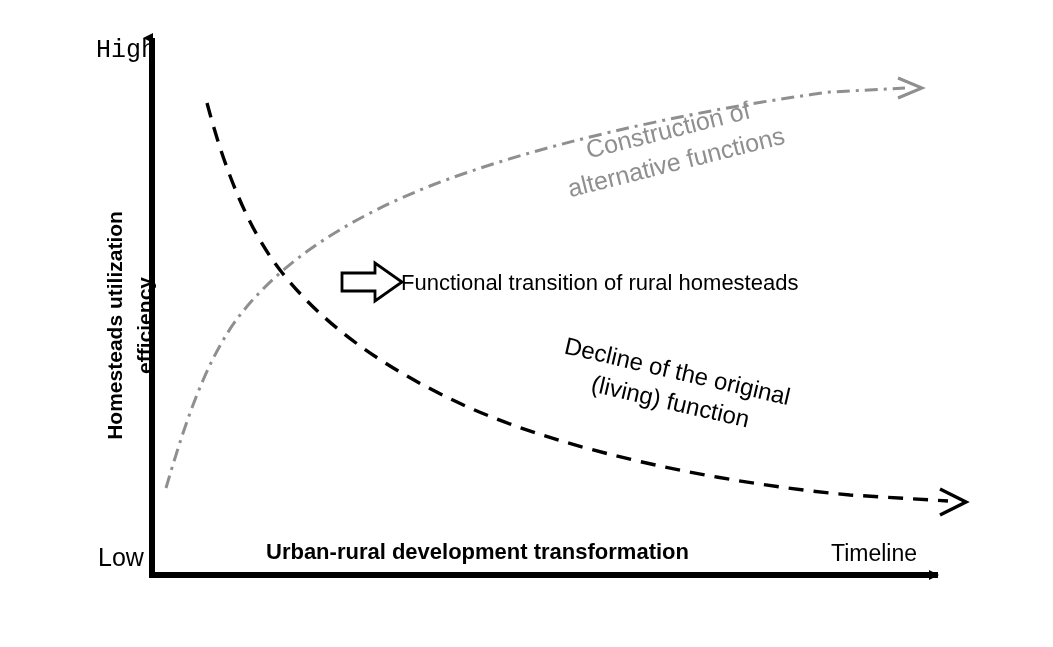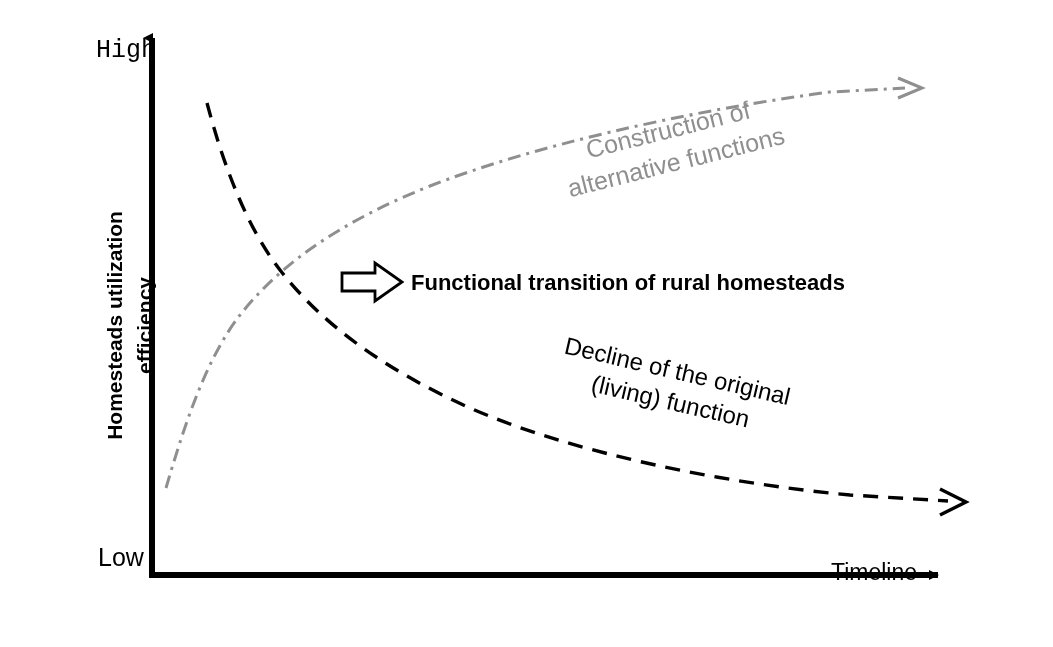--- a/index.html
+++ b/index.html
@@ -59,28 +59,27 @@
   #x-axis-title {
     left: 266px;
     top: 539px;
     font-size: 22px;
     font-weight: bold;
   }
   #timeline-label {
     left: 831px;
     top: 540px;
     font-size: 23px;
-    margin-top: 19px;
   }
   
   #transition-label {
-    left: 411px;
+    left: 401px;
     top: 270px;
     font-size: 22px;
-    font-weight: bold;
+    font-weight: normal;
   }
   
   .curve-note {
     position: absolute;
     white-space: pre;
     line-height: 1.3;
   }
   #note-construction {
     left: 542px;
     top: 113px;
@@ -155,20 +154,21 @@
     </g>
   </svg>
 
   <div class="txt" id="label-high">High</div>
 
   <div class="txt" id="label-low">Low</div>
 
   <div class="txt" id="y-axis-title">Homesteads utilization
 efficiency</div>
 
+  <div class="txt" id="x-axis-title">Urban-rural development transformation</div>
 
   <div class="txt" id="timeline-label">Timeline</div>
 
   <div class="txt" id="transition-label">Functional transition of rural homesteads</div>
 
   <div class="curve-note" id="note-construction">Construction of
 alternative functions</div>
 
   <div class="curve-note" id="note-decline">Decline of the original
 (living) function</div>

